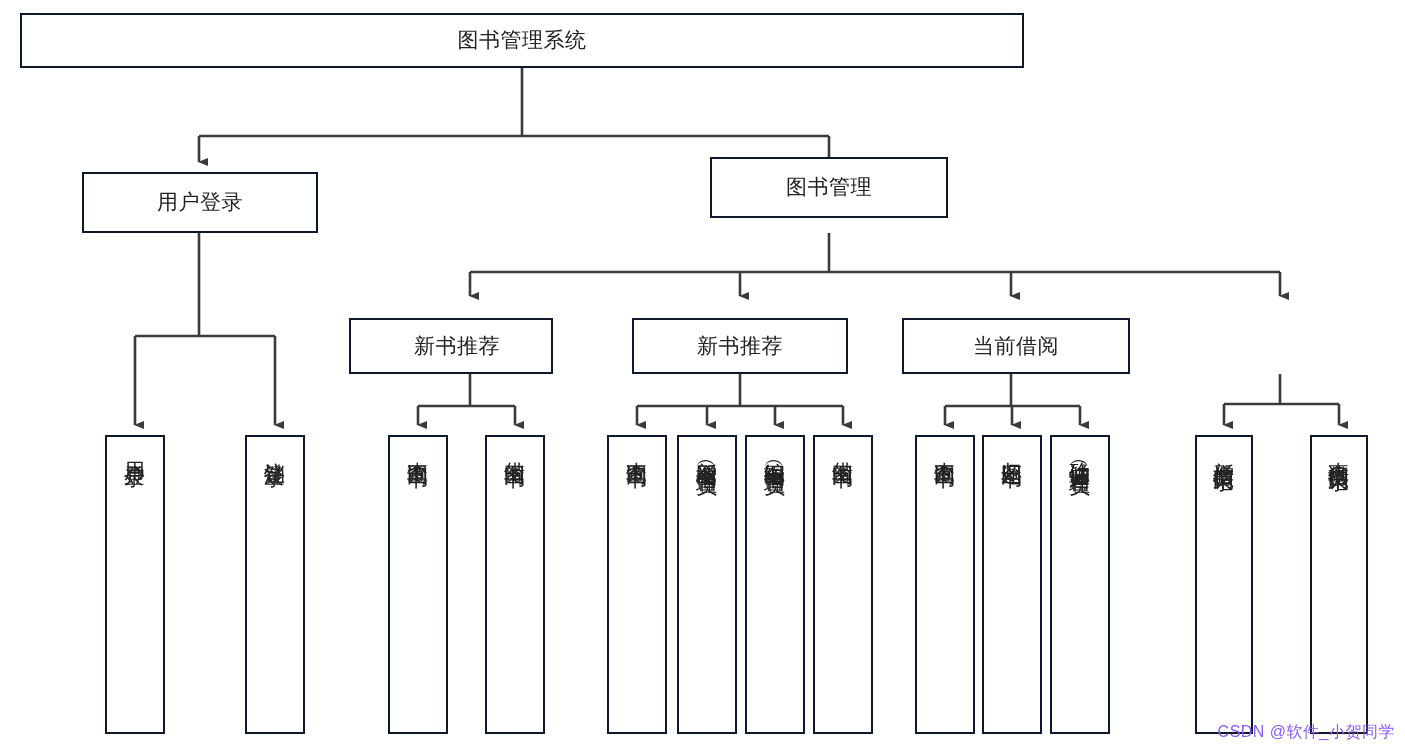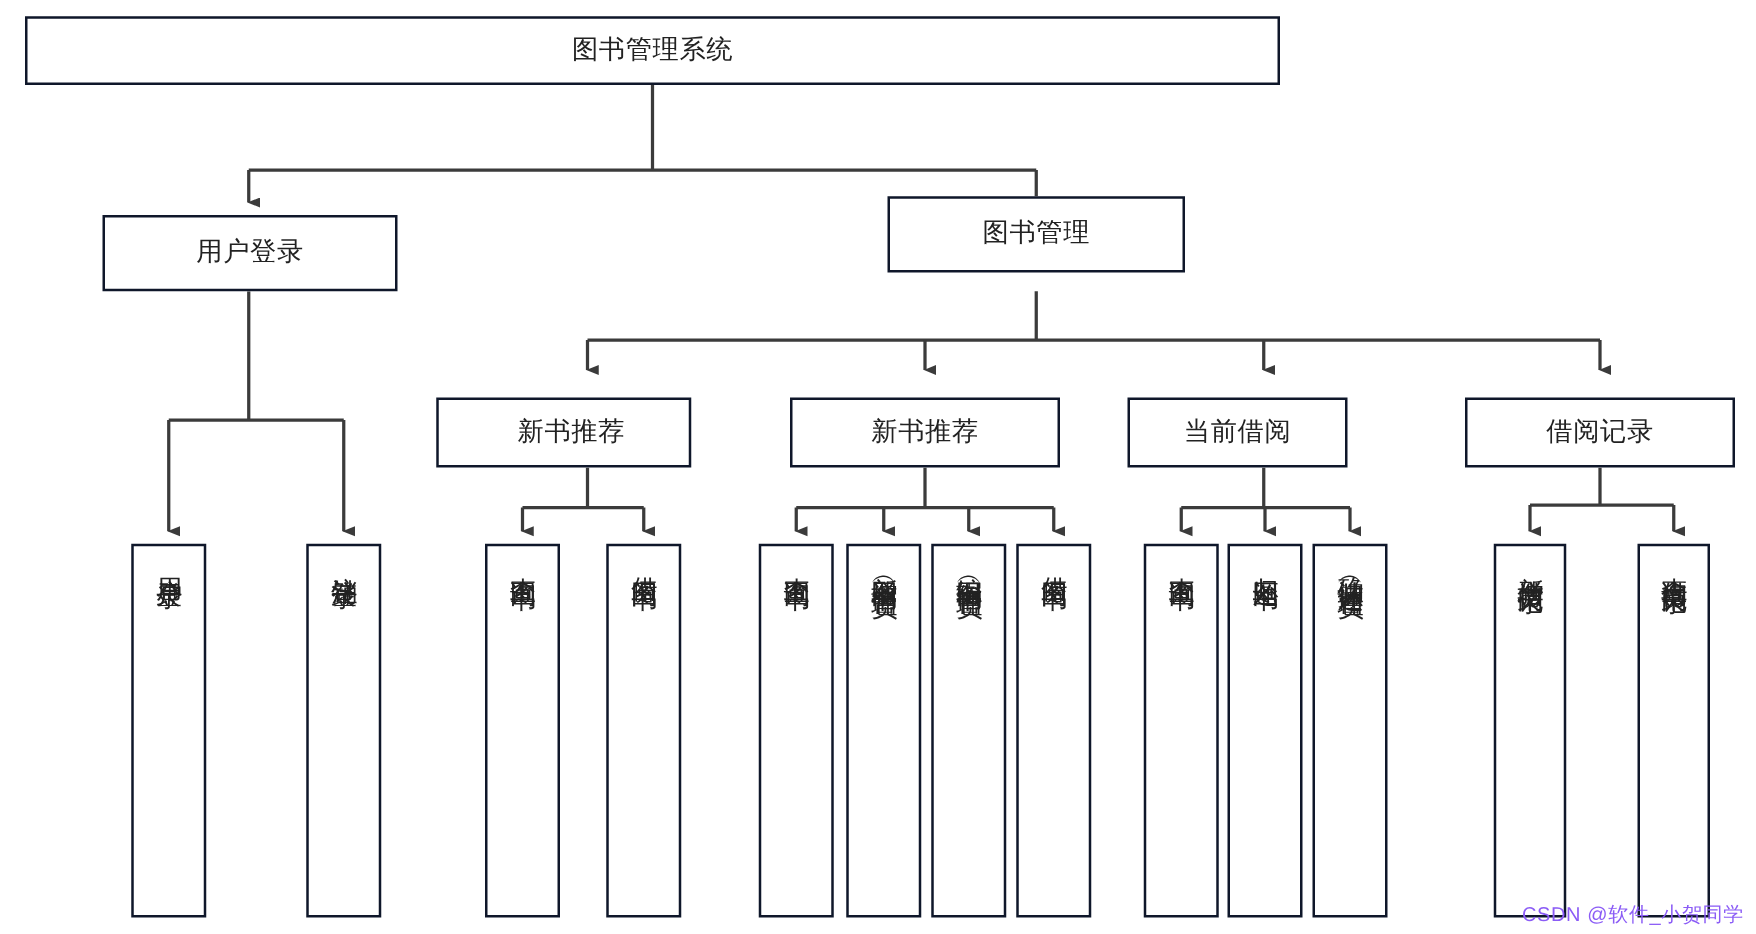--- a/index.html
+++ b/index.html
@@ -140,25 +140,22 @@
   <div class="node h" style="left:710px; top:157px; width:238px; height:61px;">
     <span class="lbl">图书管理</span>
   </div>
 
   <div class="node h" style="left:349px; top:318px; width:204px; height:56px;padding-left:12px;">
     <span class="lbl">新书推荐</span>
   </div>
   <div class="node h" style="left:632px; top:318px; width:216px; height:56px;">
     <span class="lbl">新书推荐</span>
   </div>
-  <div class="node h" style="left:902px; top:318px; width:176px; height:56px;">
+  <div class="node h" style="left:902px; top:318px; width:228px; height:56px;">
     <span class="lbl">当前借阅</span>
-  </div>
-  <div class="node h" style="left:1172px; top:318px; width:216px; height:56px;">
-    <span class="lbl">借阅记录</span>
   </div>
 
   <div class="node v" style="left:105px; top:435px; width:60px; height:299px;">
     <span class="lbl">用户登录</span>
   </div>
   <div class="node v" style="left:245px; top:435px; width:60px; height:299px;">
     <span class="lbl">注销登录</span>
   </div>
 
   <div class="node v" style="left:388px; top:435px; width:60px; height:299px;">

